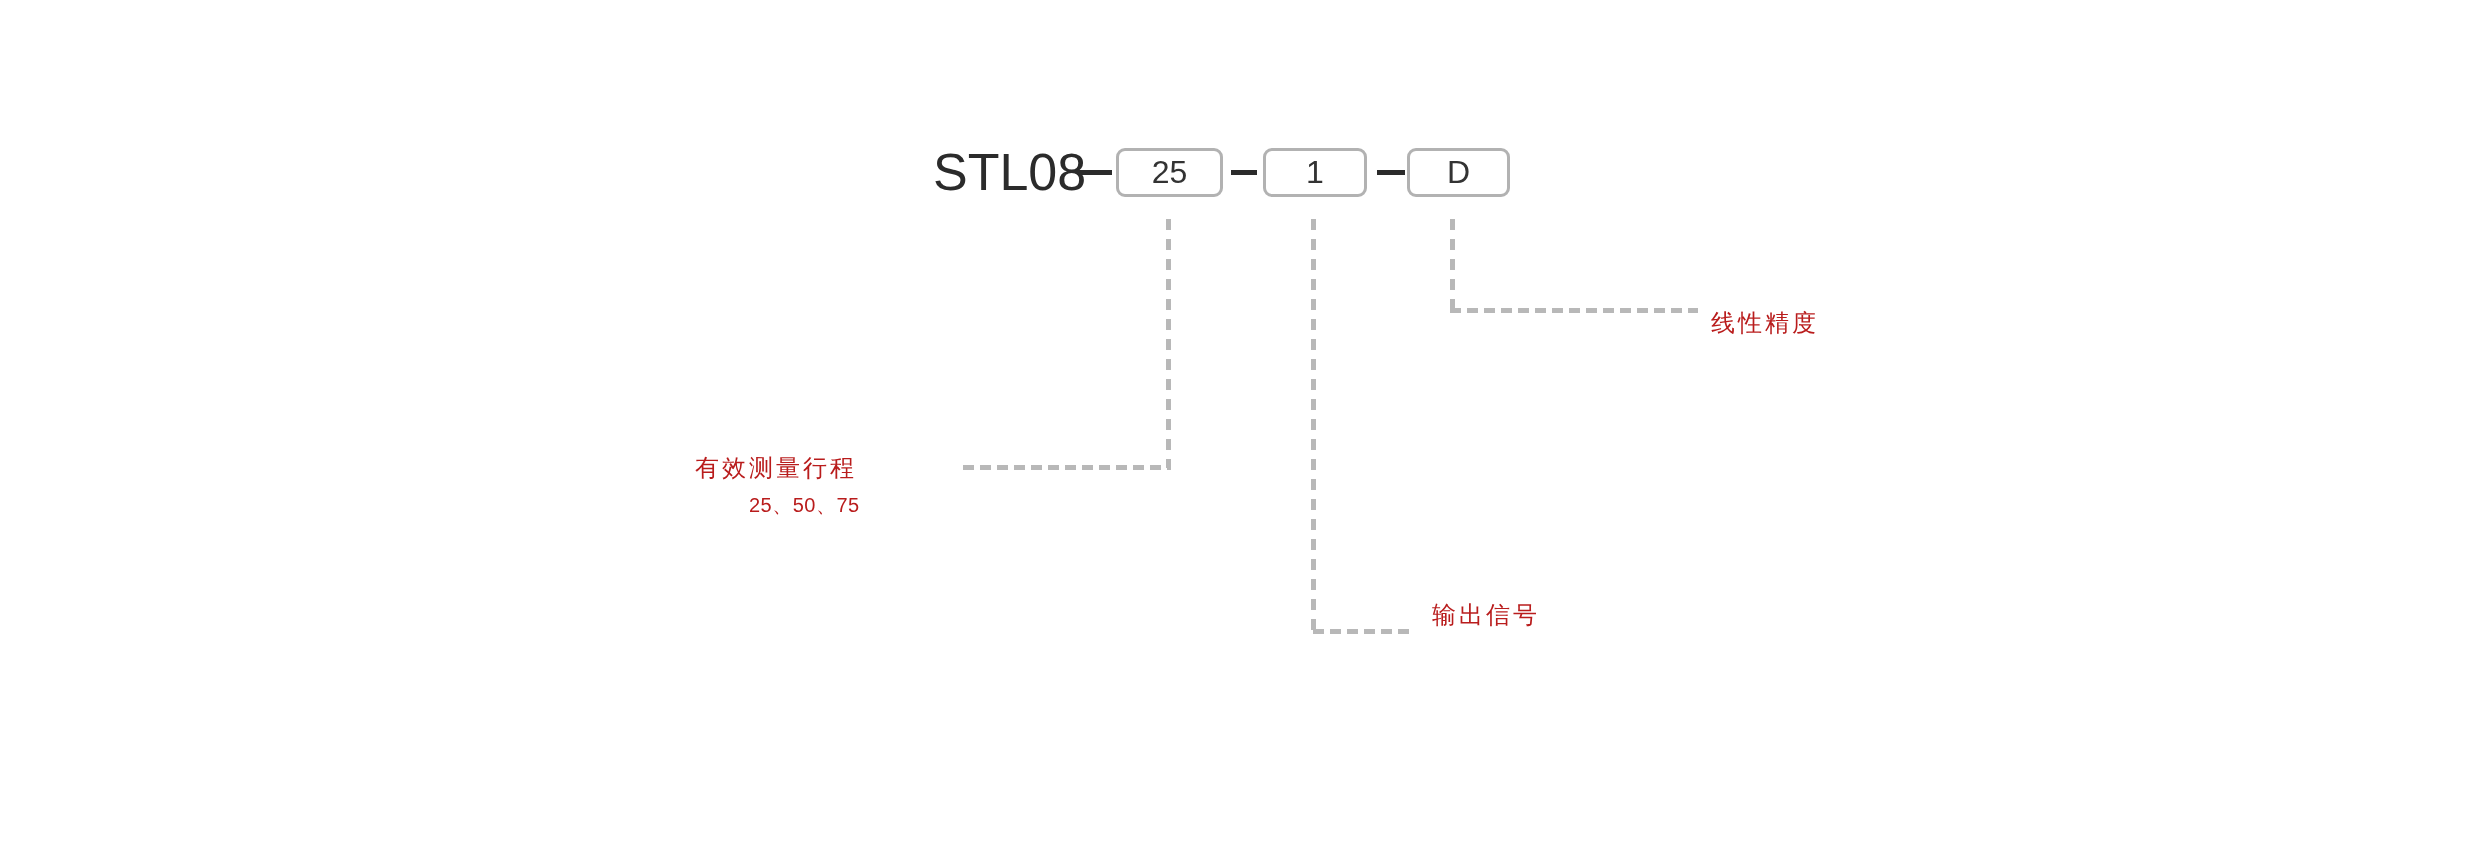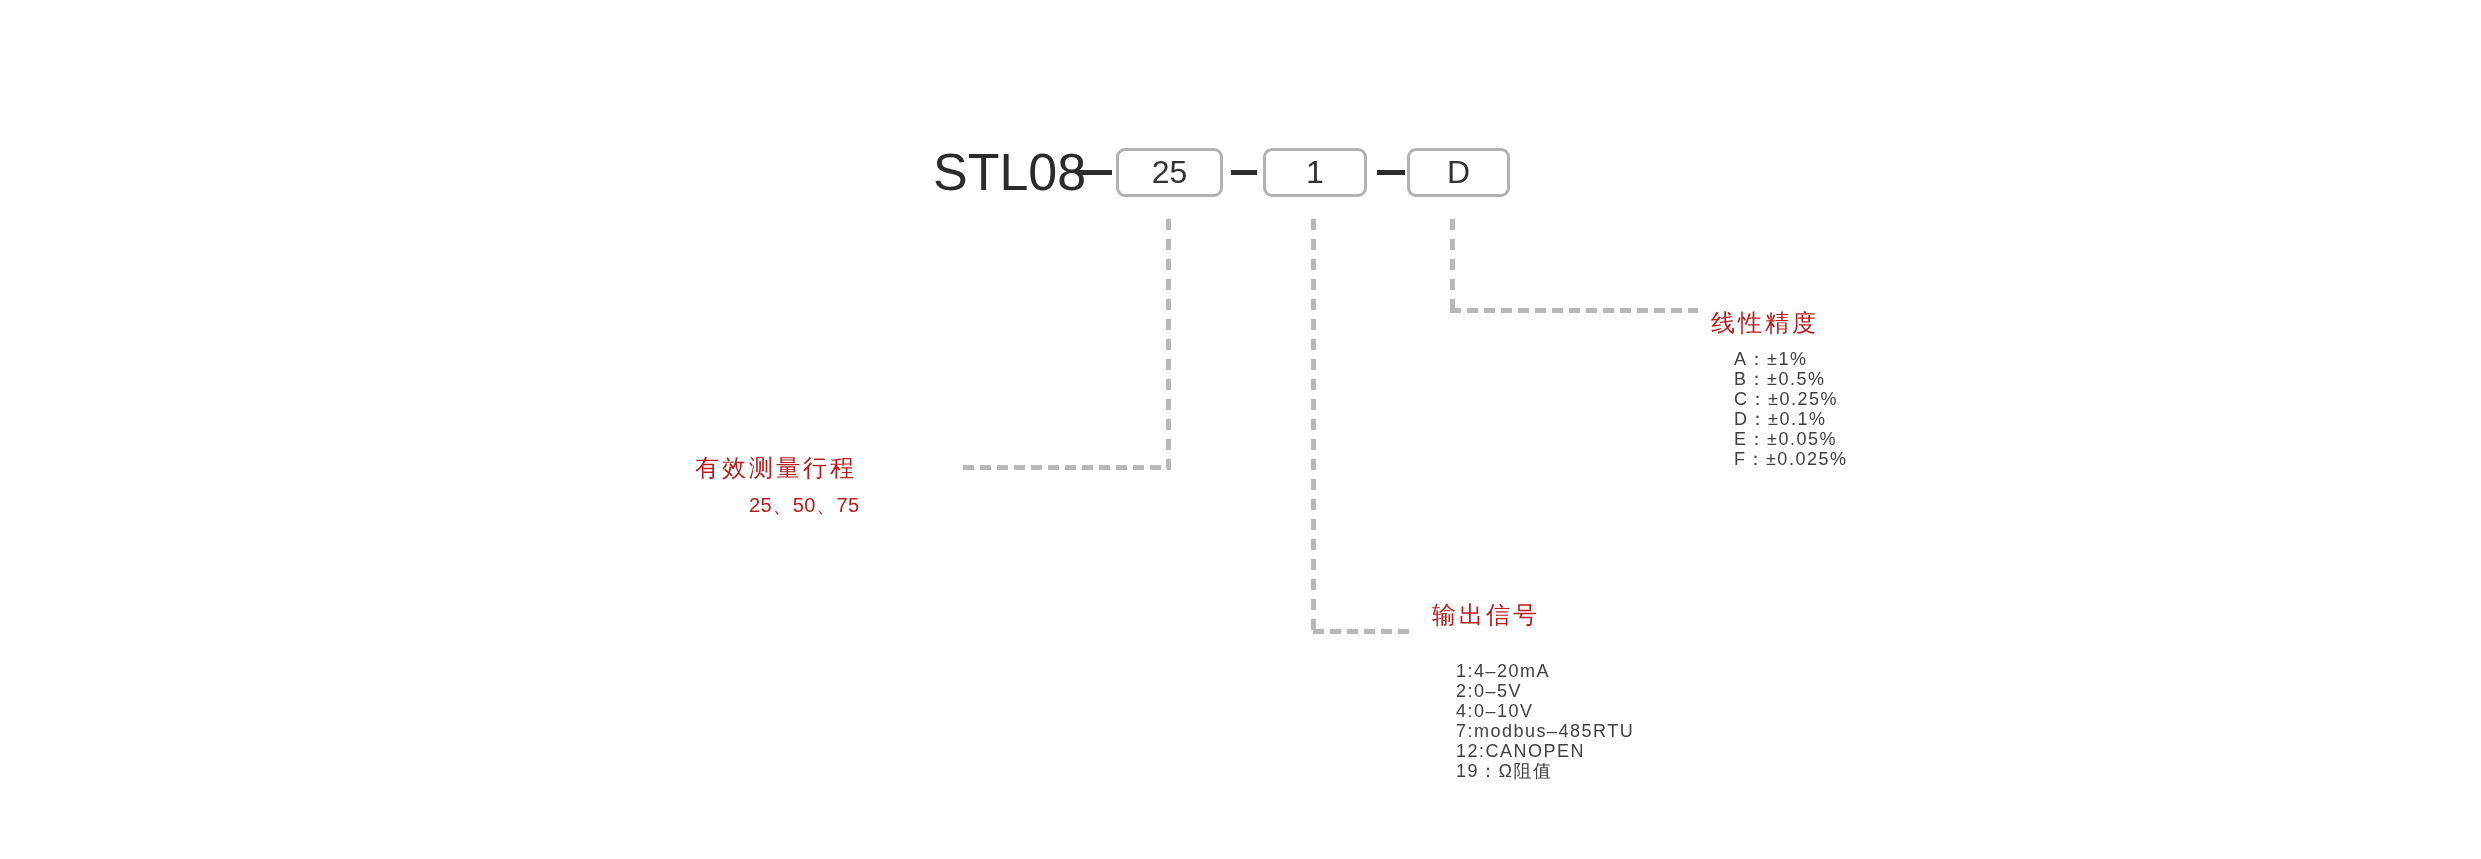--- a/index.html
+++ b/index.html
@@ -121,32 +121,16 @@
   <div class="abs hline hline-stroke"></div>
   <div class="abs vline vline-output"></div>
   <div class="abs hline hline-output"></div>
   <div class="abs vline vline-accuracy"></div>
   <div class="abs hline hline-accuracy"></div>
 
   <div class="abs legend-title title-stroke">有效测量行程</div>
   <div class="abs legend-options stroke-options">25、50、75</div>
 
   <div class="abs legend-title title-output">输出信号</div>
-  <div class="abs legend-options options-output">
-    <div>1:4–20mA</div>
-    <div>2:0–5V</div>
-    <div>4:0–10V</div>
-    <div>7:modbus–485RTU</div>
-    <div>12:CANOPEN</div>
-    <div>19：Ω阻值</div>
-  </div>
 
   <div class="abs legend-title title-accuracy">线性精度</div>
-  <div class="abs legend-options options-accuracy">
-    <div>A：±1%</div>
-    <div>B：±0.5%</div>
-    <div>C：±0.25%</div>
-    <div>D：±0.1%</div>
-    <div>E：±0.05%</div>
-    <div>F：±0.025%</div>
-  </div>
 
 </div>
 
 </body></html>

